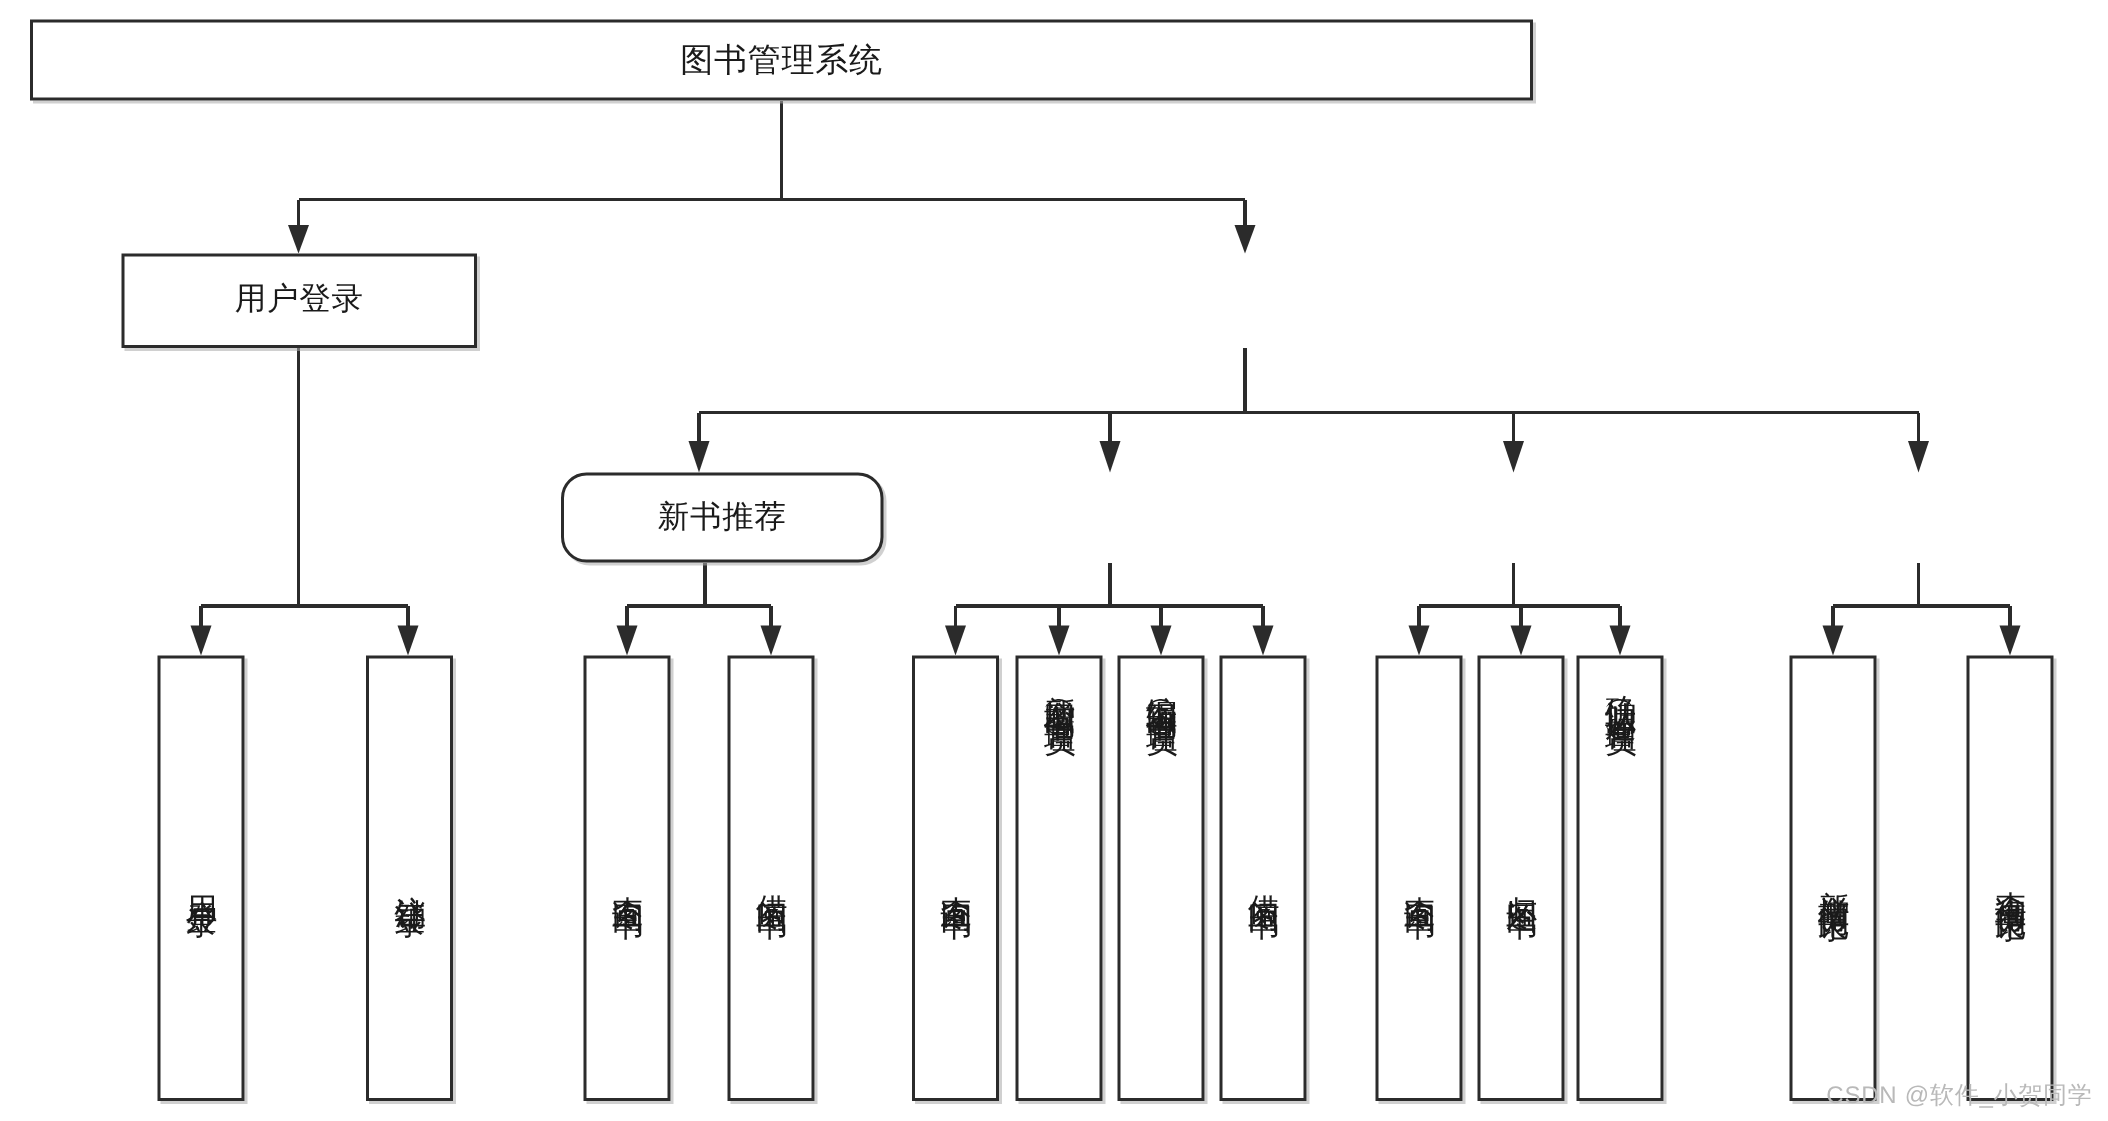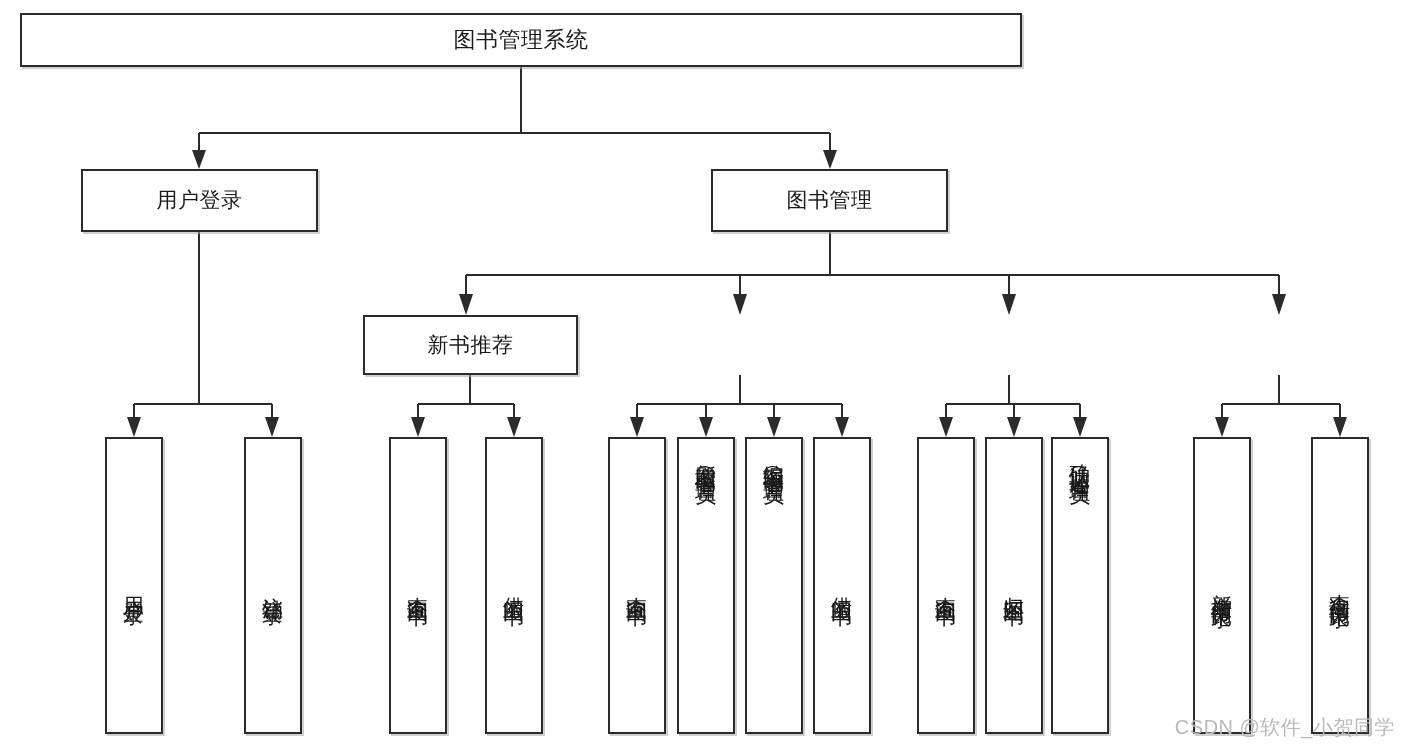--- a/index.html
+++ b/index.html
@@ -78,21 +78,21 @@
   .node.vert.tall-center {
     align-items: center;
     padding-top: 0;
   }
 
   
   #watermark {
     position: absolute;
     right: 10px;
     bottom: 6px;
-    font-size: 20px;
+    font-size: 16px;
     color: #b9b9b9;
     letter-spacing: 0.5px;
     white-space: nowrap;
     pointer-events: none;
   }
 </style>
 </head>
 <body>
 
 <div id="canvas">
@@ -161,25 +161,22 @@
     <polygon class="arrow" points="1333,417 1347,417 1340,437"></polygon>
   </svg>
 
   <div class="node horiz root" style="left:20px; top:13px; width:1002px; height:54px;">
     <span class="label">图书管理系统</span>
   </div>
 
   <div class="node horiz" style="left:81px; top:169px; width:237px; height:63px;">
     <span class="label">用户登录</span>
   </div>
-  <div class="node horiz" style="left:711px; top:169px; width:237px; height:63px;">
-    <span class="label">图书管理</span>
-  </div>
-
-  <div class="node horiz" style="left:363px; top:315px; width:215px; height:60px;">
+
+  <div class="node horiz" style="left:374px; top:315px; width:215px; height:60px;border-radius:17px;">
     <span class="label">新书推荐</span>
   </div>
 
   <div class="node vert tall-center" style="left:105px; top:437px; width:58px; height:297px;">
     <span class="label">用户登录</span>
   </div>
   <div class="node vert tall-center" style="left:244px; top:437px; width:58px; height:297px;">
     <span class="label">注销登录</span>
   </div>
 

